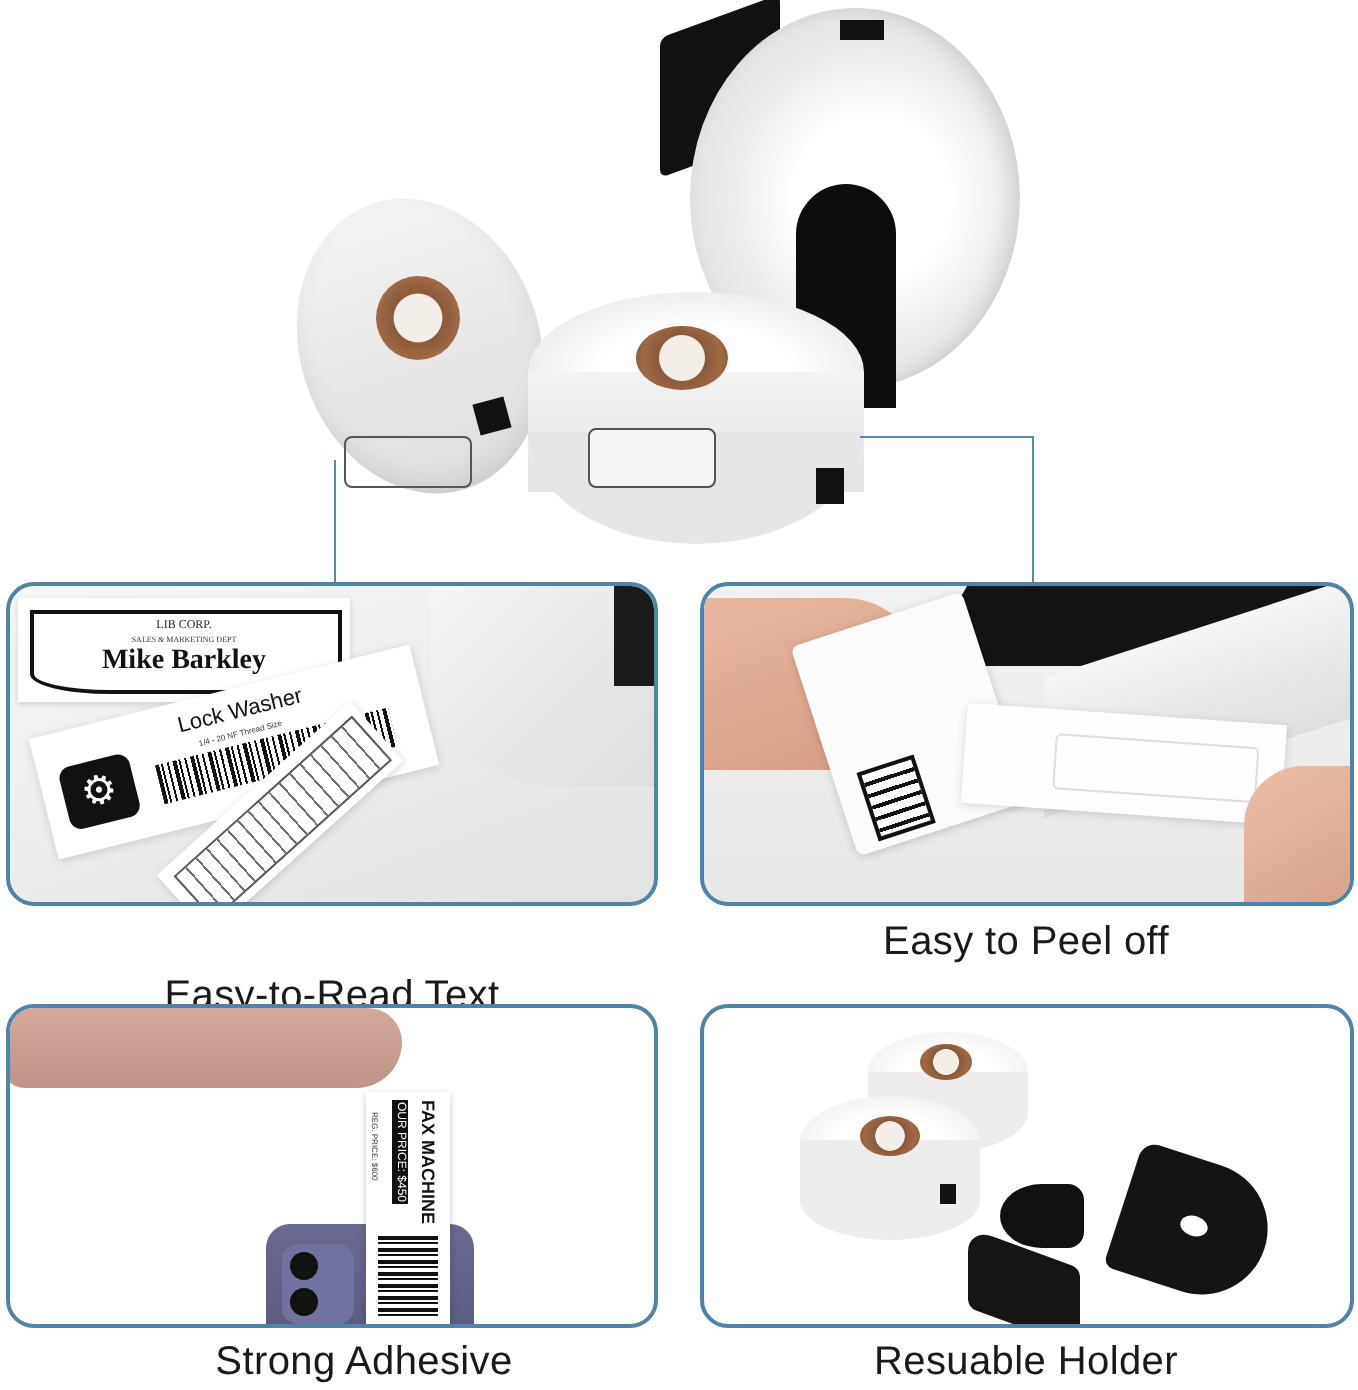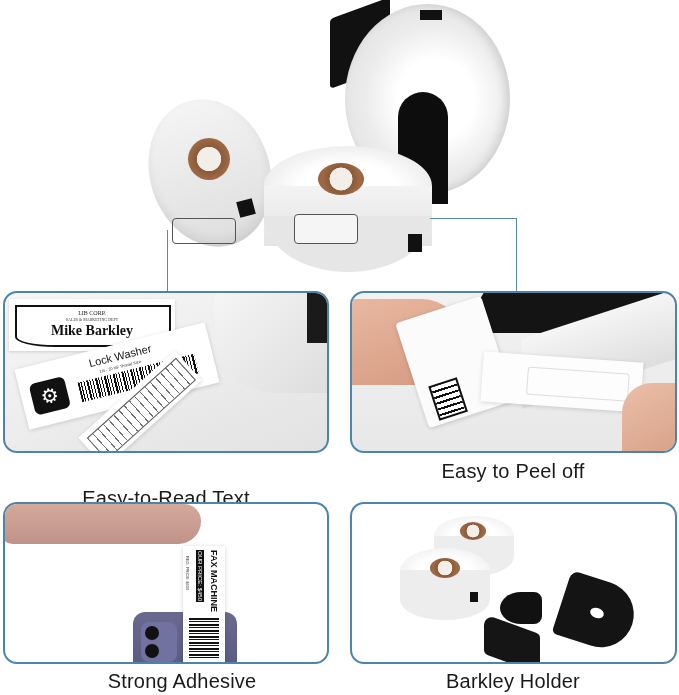--- a/index.html
+++ b/index.html
@@ -111,13 +111,13 @@
     <div class="abs" style="left:0;top:22px;width:90px;height:50px;background:#ededed;border-radius:0 0 45px 45px/0 0 20px 20px;"></div>
     <div class="core" style="left:30px;top:10px;width:30px;height:20px;"></div>
     <div class="abs" style="left:70px;top:44px;width:8px;height:10px;background:#111;"></div>
   </div>
   <div class="abs" style="left:148px;top:88px;width:42px;height:32px;background:#111;border-radius:50% 8px 8px 50%;"></div>
   <div class="abs" style="left:132px;top:120px;width:56px;height:40px;background:#151515;transform:skewY(20deg);border-radius:12px 4px 4px 4px;"></div>
   <div class="abs" style="left:208px;top:76px;width:74px;height:66px;background:#141414;border-radius:10px 40px 40px 6px;transform:rotate(18deg);">
     <div class="abs" style="left:30px;top:28px;width:14px;height:10px;border-radius:50%;background:#fff;"></div>
   </div>
 </div>
-<div class="caption" style="left:348px;top:670px;">Barkley Holder</div>
+<div class="caption" style="left:348px;top:670px;">Resuable Holder</div>
 
 </body></html>

